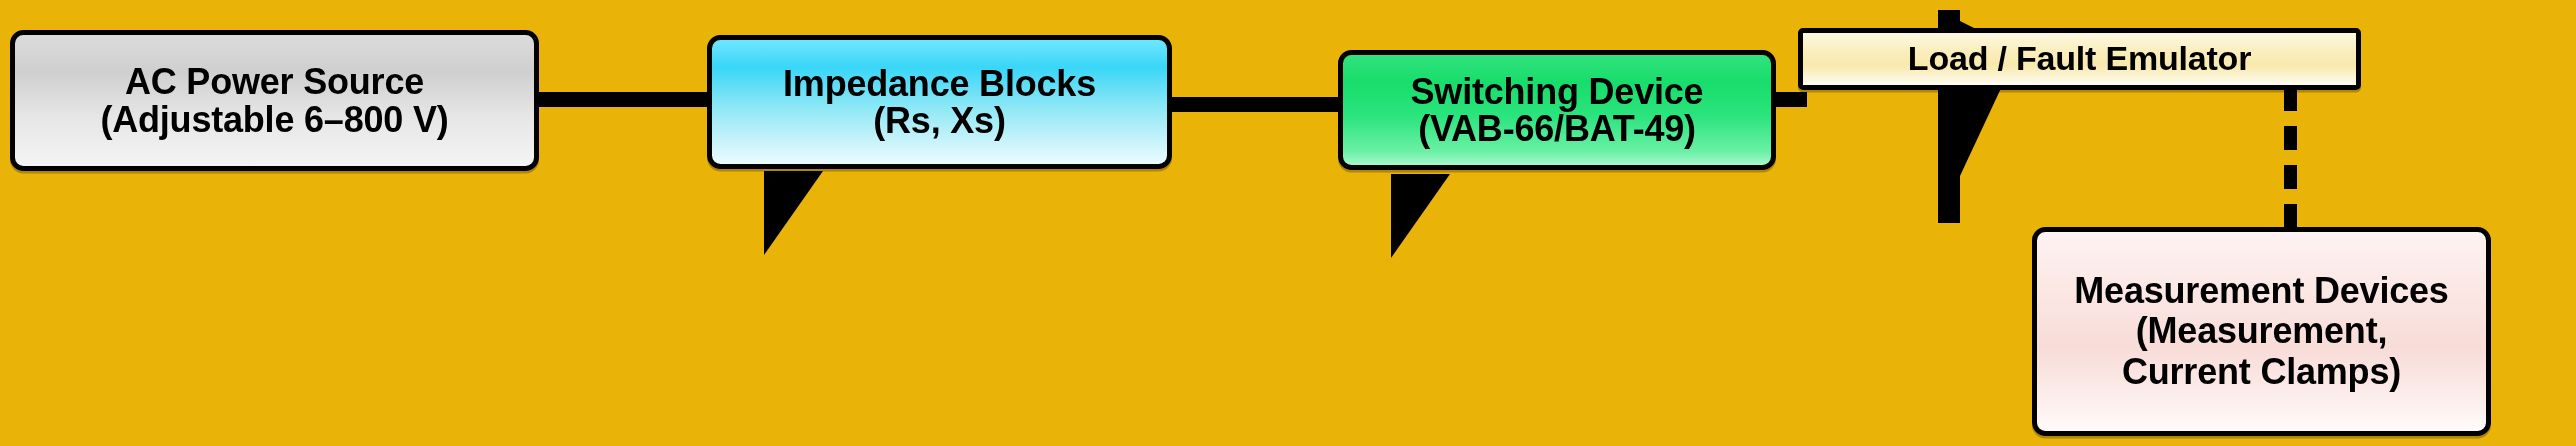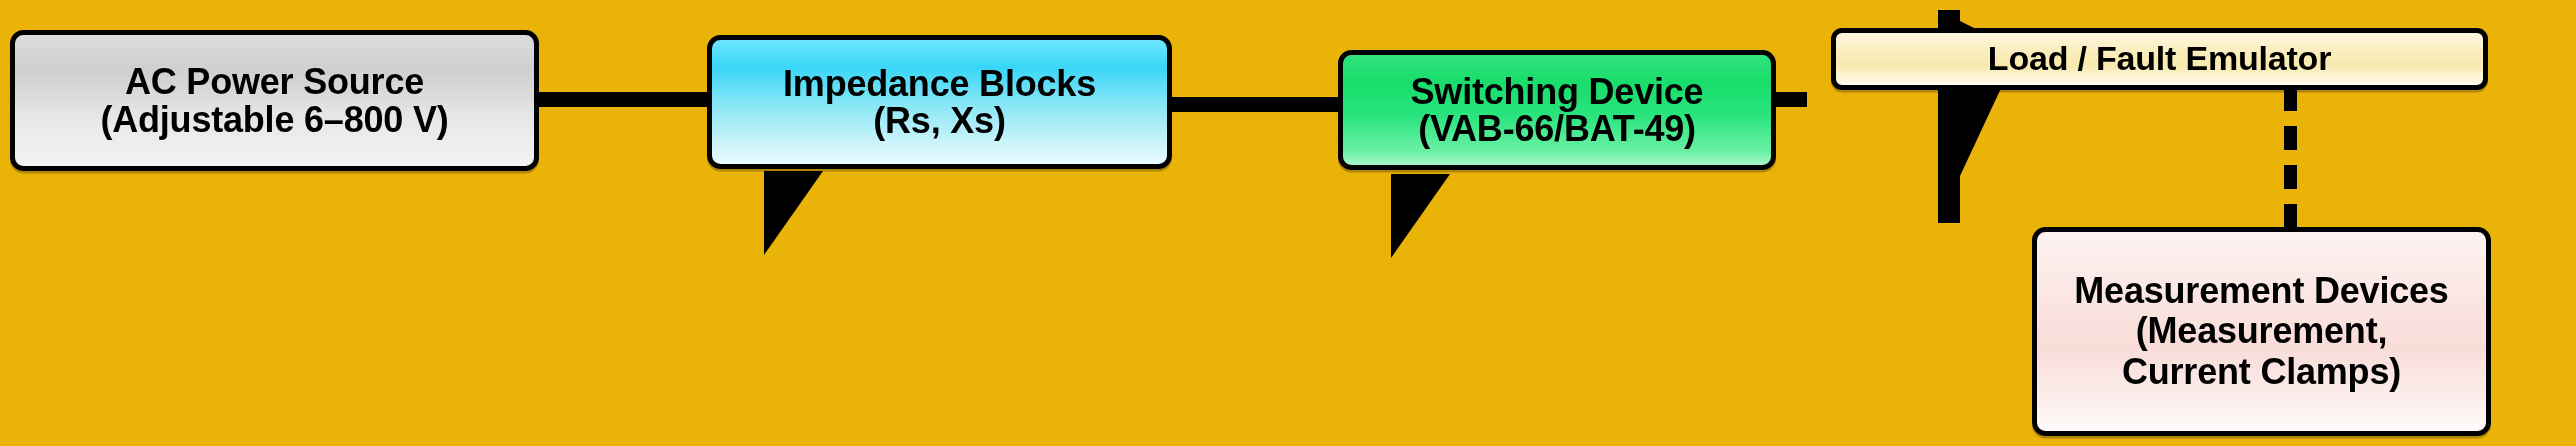--- a/index.html
+++ b/index.html
@@ -62,27 +62,26 @@
     left: 1338px;
     top: 50px;
     width: 438px;
     height: 120px;
     font-size: 36px;
     background: linear-gradient(180deg, #31e37e 0%, #18dd6b 25%, #2ae47d 55%, #6cf0a6 88%, #a9f7cb 100%);
   }
   #node-load {
     left: 1798px;
     top: 28px;
-    width: 657px;
+    width: 563px;
     height: 62px;
     font-size: 34px;
     border-width: 5px;
-    border-radius: 11px;
+    border-radius: 5px;
     background: linear-gradient(180deg, #fdf7e0 0%, #faeebe 35%, #f8e9ad 62%, #fdf6dc 88%, #fffdf3 100%);
-    margin-left: 33px;
   }
   #node-measurement {
     left: 2032px;
     top: 227px;
     width: 459px;
     height: 209px;
     font-size: 36px;
     line-height: 1.12;
     background: linear-gradient(180deg, #fdf3f2 0%, #fbe7e4 30%, #f8dcd8 58%, #fceeec 84%, #fffbfa 100%);
   }

